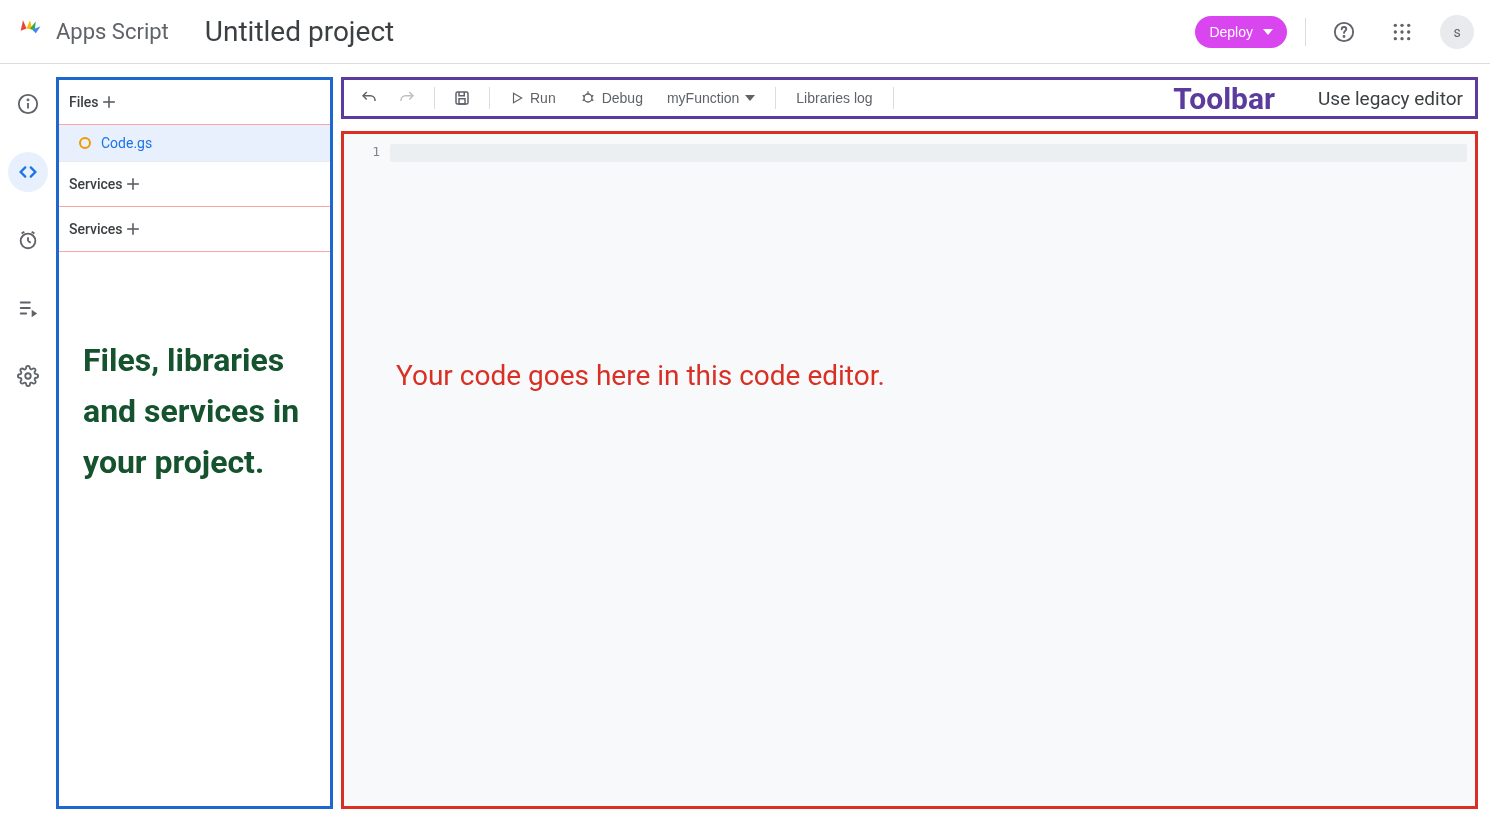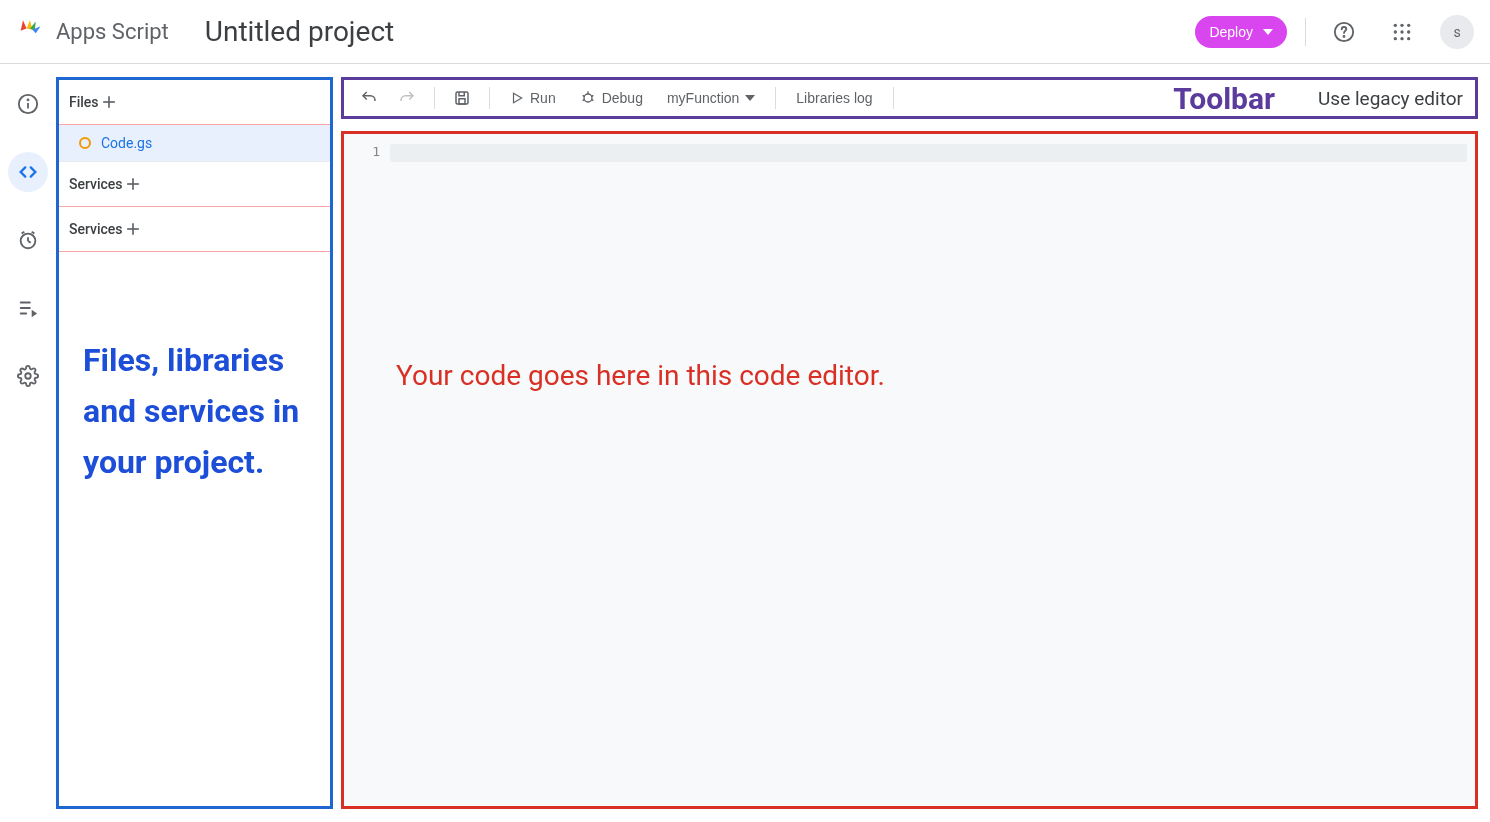--- a/index.html
+++ b/index.html
@@ -28,21 +28,21 @@
 
     
     .sidebar-wrap { width: 277px; padding: 13px 0 13px 0; }
     .sidebar { border: 3px solid #1e66d0; height: 100%; position: relative; background: #fff; }
     .section-row { display: flex; align-items: center; justify-content: flex-start; padding: 12px 10px; border-bottom: 1px solid #fca5a5; }
     .section-row .label { font-size: 14px; color: #3c4043; font-weight: 500; }
     .plus-ic { width: 20px; height: 20px; color: #5f6368; cursor: pointer; }
     .file-row { display: flex; align-items: center; gap: 10px; padding: 10px 20px; background: #e8f0fe; border-bottom: 1px solid #e8eaed; cursor: pointer; }
     .file-dot { width: 12px; height: 12px; border: 2px solid #f29900; border-radius: 50%; }
     .file-name { font-size: 14px; color: #1a73e8; }
-    .sidebar-annot { position: absolute; top: 255px; left: 24px; right: 22px; font-size: 32px; line-height: 1.6; font-weight: 700; color: #1d4ed8; }
+    .sidebar-annot { position: absolute; top: 255px; left: 24px; right: 22px; font-size: 32px; line-height: 1.6; font-weight: 700; color: #14532d; }
 
     
     .content-col { flex: 1; display: flex; flex-direction: column; padding: 13px 12px 13px 8px; gap: 12px; }
 
     
     .toolbar { border: 3px solid #5b3b9b; display: flex; align-items: center; height: 42px; padding: 0 8px; gap: 4px; position: relative; }
     .tool-ic { width: 34px; height: 34px; border: none; background: transparent; display: flex; align-items: center; justify-content: center; cursor: pointer; color: #5f6368; border-radius: 4px; }
     .tool-ic svg { width: 18px; height: 18px; }
     .tool-sep { width: 1px; height: 22px; background: #dadce0; margin: 0 6px; }
     .tool-text-btn { border: none; background: transparent; display: flex; align-items: center; gap: 6px; font-size: 14px; color: #5f6368; padding: 6px 10px; cursor: pointer; border-radius: 4px; }

